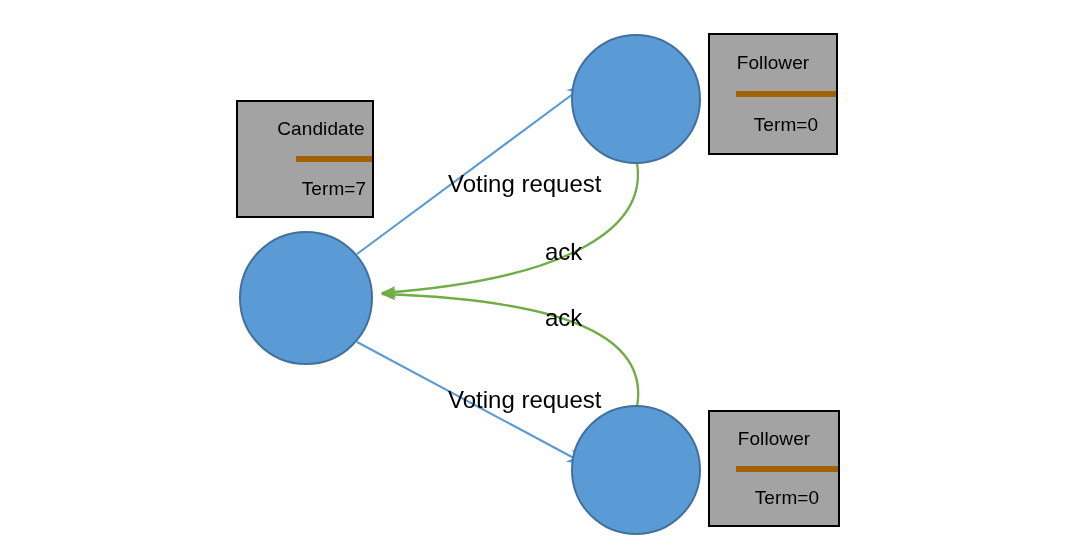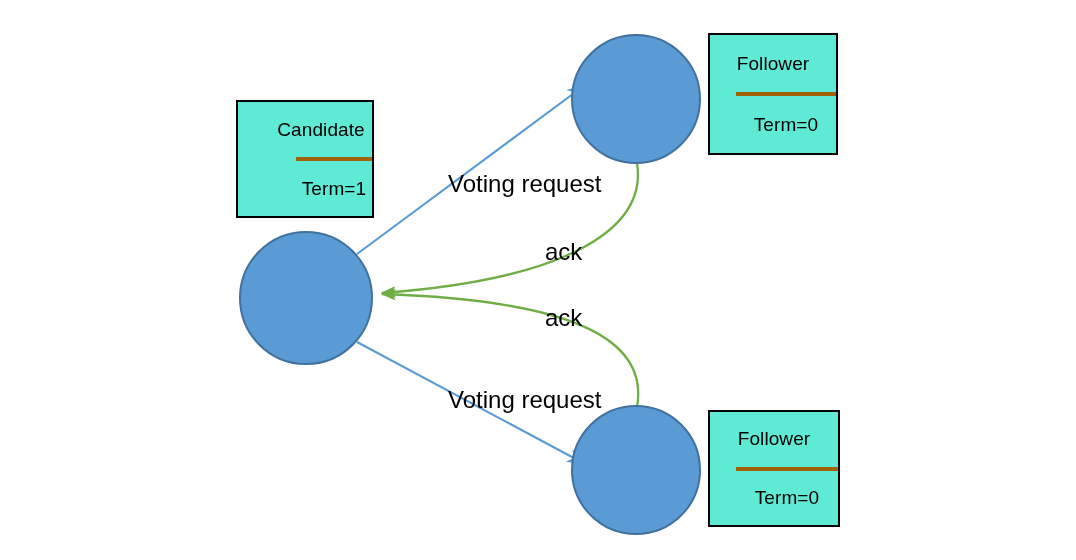--- a/index.html
+++ b/index.html
@@ -21,35 +21,35 @@
     position: absolute;
     left: 0;
     top: 0;
     width: 1076px;
     height: 560px;
   }
   .node-box {
     position: absolute;
     box-sizing: border-box;
     border: 2px solid #000000;
-    background: #5eead4;
+    background: #a3a3a3;
     display: flex;
     flex-direction: column;
   }
   .node-box-cell {
     flex: 1 1 50%;
     display: flex;
     align-items: center;
     justify-content: center;
     font-size: 19px;
     color: #000000;
     letter-spacing: 0.1px;
   }
   .node-box-cell.bottom-cell {
-    border-top: 4px solid #a16207;
+    border-top: 6px solid #a16207;
     margin-left: 26px;
   }
   .edge-label {
     position: absolute;
     font-size: 24px;
     color: #000000;
     white-space: nowrap;
     background: transparent;
     margin-left: 24px;
   }
@@ -77,21 +77,21 @@
 
     <path d="M 637,407 C 650,334 560,300 382,294" fill="none" stroke="#70AD47" stroke-width="2.3" marker-end="url(#arrow-green)"></path>
 
     <circle cx="306" cy="298" r="66" fill="#5B9BD5" stroke="#41719C" stroke-width="2"></circle>
     <circle cx="636" cy="99" r="64" fill="#5B9BD5" stroke="#41719C" stroke-width="2"></circle>
     <circle cx="636" cy="470" r="64" fill="#5B9BD5" stroke="#41719C" stroke-width="2"></circle>
   </svg>
 
   <div class="node-box" style="left:236px; top:100px; width:138px; height:118px;padding-left:32px;">
     <div class="node-box-cell">Candidate</div>
-    <div class="node-box-cell bottom-cell">Term=1</div>
+    <div class="node-box-cell bottom-cell">Term=7</div>
   </div>
 
   <div class="node-box" style="left:708px; top:33px; width:130px; height:122px;">
     <div class="node-box-cell">Follower</div>
     <div class="node-box-cell bottom-cell">Term=0</div>
   </div>
 
   <div class="node-box" style="left:708px; top:410px; width:132px; height:117px;">
     <div class="node-box-cell">Follower</div>
     <div class="node-box-cell bottom-cell">Term=0</div>

